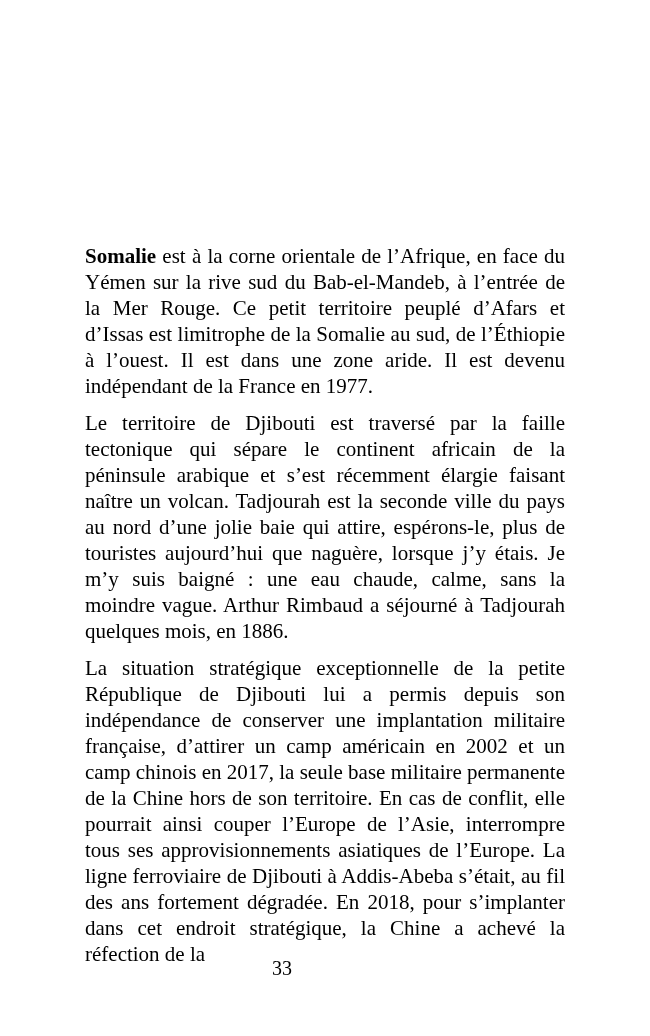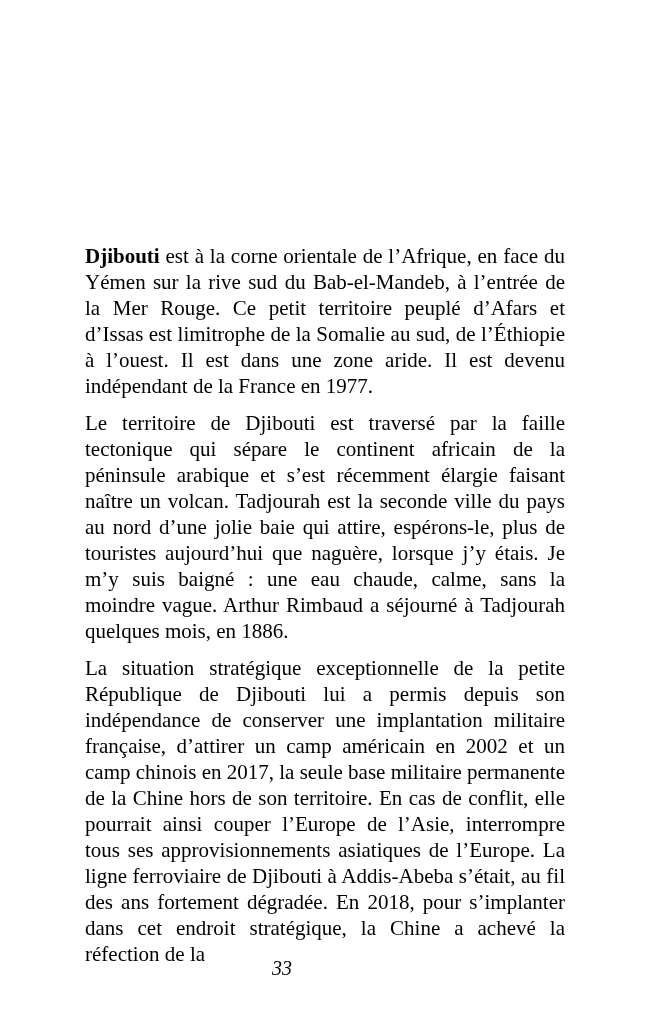--- a/index.html
+++ b/index.html
@@ -39,31 +39,30 @@
     font-weight: bold;
   }
   .page-number {
     position: absolute;
     top: 956px;
     left: 0;
     width: 564px;
     text-align: center;
     font-size: 20px;
     line-height: 24px;
-    font-style: italic;
   }
 </style>
 </head>
 <body>
 
 <div class="page">
 
   <div class="content">
 
-    <p><span class="lead-bold">Djibouti</span><span> est à la corne orientale de l’Afrique, en face du Yémen sur la rive sud du Bab-el-Mandeb, à l’entrée de la Mer Rouge. Ce petit territoire peuplé d’Afars et d’Issas est limitrophe de la Somalie au sud, de l’Éthiopie à l’ouest. Il est dans une zone aride. Il est devenu indépendant de la France en 1977.</span></p>
+    <p><span class="lead-bold">Somalie</span><span> est à la corne orientale de l’Afrique, en face du Yémen sur la rive sud du Bab-el-Mandeb, à l’entrée de la Mer Rouge. Ce petit territoire peuplé d’Afars et d’Issas est limitrophe de la Somalie au sud, de l’Éthiopie à l’ouest. Il est dans une zone aride. Il est devenu indépendant de la France en 1977.</span></p>
 
     <p><span>Le territoire de Djibouti est traversé par la faille tectonique qui sépare le continent africain de la péninsule arabique et s’est récemment élargie faisant naître un volcan. Tadjourah est la seconde ville du pays au nord d’une jolie baie qui attire, espérons-le, plus de touristes aujourd’hui que naguère, lorsque j’y étais. Je m’y suis baigné : une eau chaude, calme, sans la moindre vague. Arthur Rimbaud a séjourné à Tadjourah quelques mois, en 1886.</span></p>
 
     <p><span>La situation stratégique exceptionnelle de la petite République de Djibouti lui a permis depuis son indépendance de conserver une implantation militaire française, d’attirer un camp américain en 2002 et un camp chinois en 2017, la seule base militaire permanente de la Chine hors de son territoire. En cas de conflit, elle pourrait ainsi couper l’Europe de l’Asie, interrompre tous ses approvisionnements asiatiques de l’Europe. La ligne ferroviaire de Djibouti à Addis-Abeba s’était, au fil des ans fortement dégradée. En 2018, pour s’implanter dans cet endroit stratégique, la Chine a achevé la réfection de la</span></p>
 
   </div>
 
   <div class="page-number">33</div>
 
 </div>

